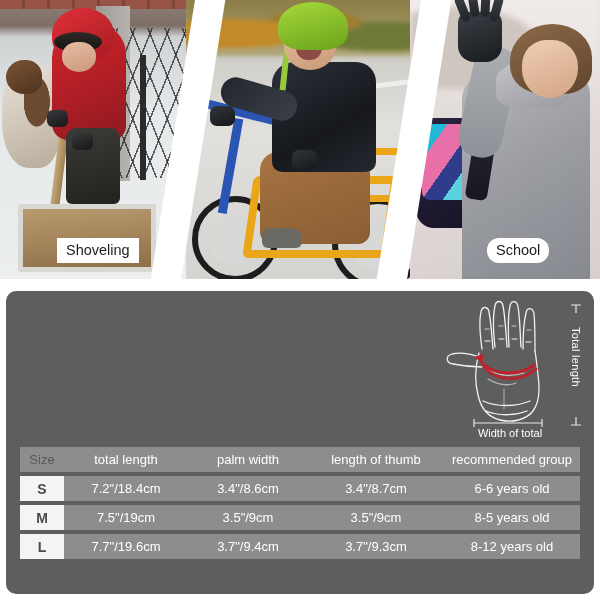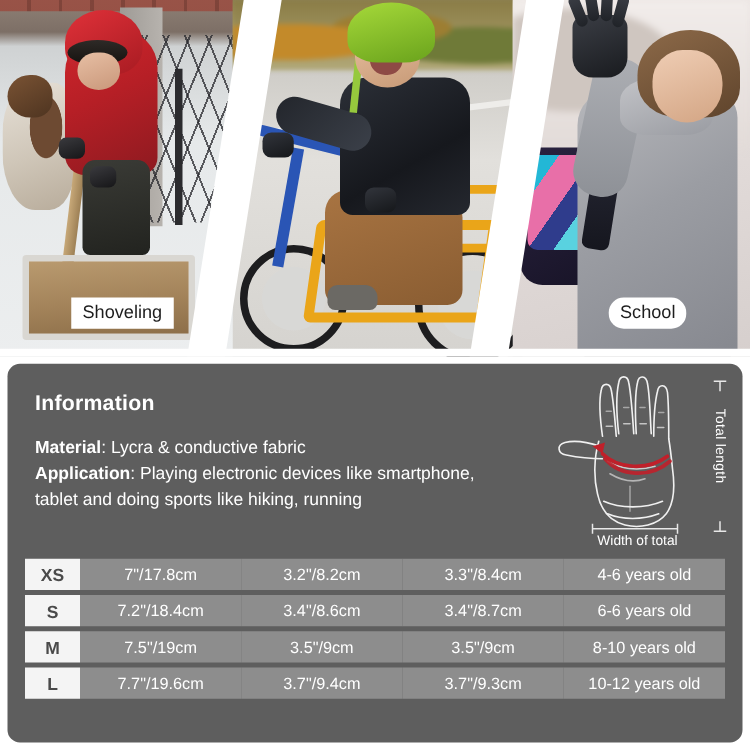--- a/index.html
+++ b/index.html
@@ -480,30 +480,20 @@
   <div class="divider divider-1"></div>
   <div class="divider divider-2"></div>
   <div class="strip-base"></div>
 
   <div class="caption caption-1">Shoveling</div>
   <div class="caption caption-3">School</div>
 </div>
 
 <div class="panel">
 
-  <div class="info">
-    <div class="info-title">Information</div>
-    <p class="info-line">
-      <b>Material</b><span>: Lycra &amp; conductive fabric</span>
-    </p>
-    <p class="info-line">
-      <b>Application</b><span>: Playing electronic devices like smartphone,</span>
-    </p>
-    <p class="info-line">tablet and doing sports like hiking, running</p>
-  </div>
 
   <div class="hand-wrap">
     <svg width="148" height="140" viewBox="0 0 148 140">
       <g fill="none" stroke="#f0f0f0" stroke-width="1.3" stroke-linecap="round" stroke-linejoin="round">
 
         <path d="M44 52 C42 38 41 24 43 15 C44 9 50 9 51 15 C53 25 54 40 55 52"></path>
         <path d="M57 50 C55 33 55 18 57 9 C58 3 64 3 65 9 C67 19 68 35 69 50"></path>
         <path d="M71 50 C70 33 70 18 72 9 C73 3 79 3 80 10 C82 20 82 36 83 50"></path>
         <path d="M85 52 C85 38 86 24 88 16 C89 10 95 10 96 17 C97 27 97 41 97 54"></path>
 
@@ -538,43 +528,43 @@
 
   <svg style="position:absolute;right:11px;top:8px;" width="14" height="132">
     <g stroke="#e8e8e8" stroke-width="1.2" fill="none">
       <path d="M2 6 L12 6 M7 6 L7 14"></path>
       <path d="M2 126 L12 126 M7 118 L7 126"></path>
     </g>
   </svg>
 
   <table class="table">
     <tbody>
-    <tr>
-      <td class="size-cell">XS</td>
-      <td>7"/17.8cm</td>
-      <td>3.2"/8.2cm</td>
-      <td>3.3"/8.4cm</td>
-      <td>4-6 years old</td>
+        <tr class="head">
+      <td class="size-cell">Size</td>
+      <td class="col-len">total length</td>
+      <td class="col-palm">palm width</td>
+      <td class="col-thumb">length of thumb</td>
+      <td class="col-grp">recommended group</td>
     </tr>
     <tr>
       <td class="size-cell">S</td>
       <td>7.2"/18.4cm</td>
       <td>3.4"/8.6cm</td>
       <td>3.4"/8.7cm</td>
       <td>6-6 years old</td>
     </tr>
     <tr>
       <td class="size-cell">M</td>
       <td>7.5"/19cm</td>
       <td>3.5"/9cm</td>
       <td>3.5"/9cm</td>
-      <td>8-10  years old</td>
+      <td>8-5  years old</td>
     </tr>
     <tr>
       <td class="size-cell">L</td>
       <td>7.7"/19.6cm</td>
       <td>3.7"/9.4cm</td>
       <td>3.7"/9.3cm</td>
-      <td>10-12 years old</td>
+      <td>8-12 years old</td>
     </tr>
   </tbody>
     </table>
 </div>
 
 </body></html>

